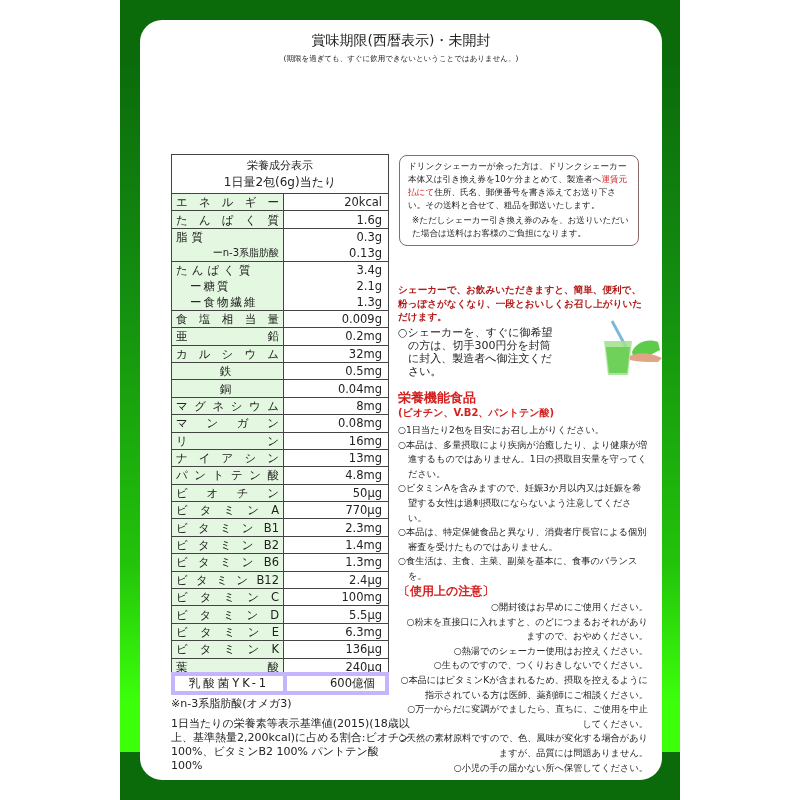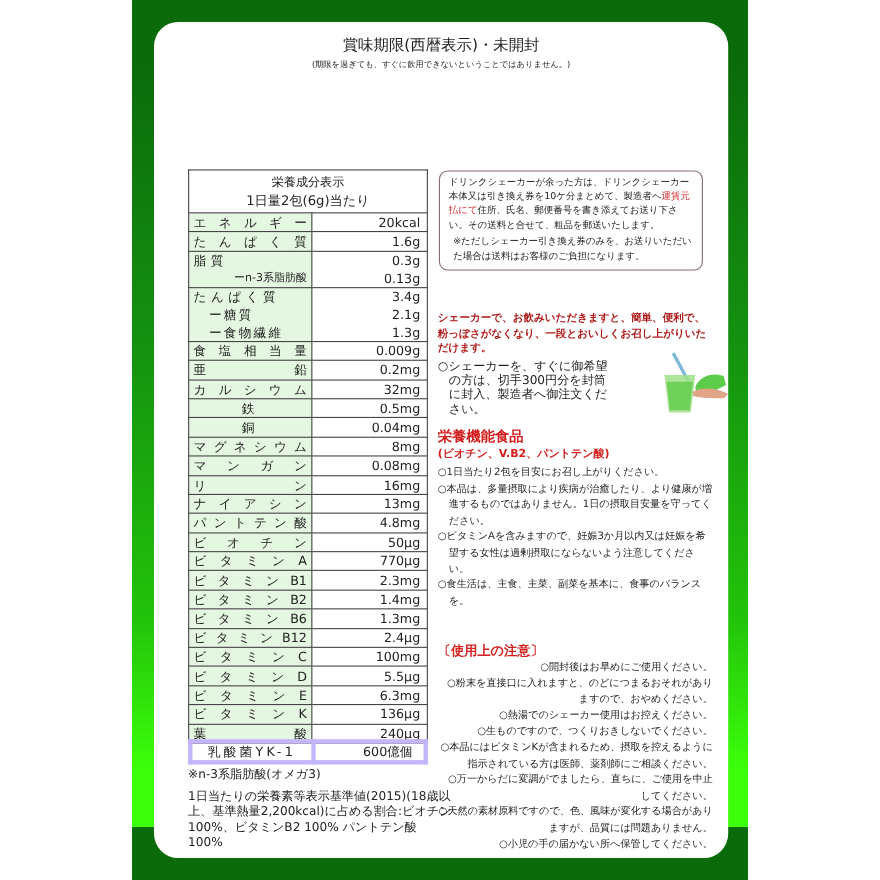--- a/index.html
+++ b/index.html
@@ -243,20 +243,21 @@
   </svg>
 
   <div class="fnc-title">
     <div class="t1">栄養機能食品</div>
     <div class="t2">(ビオチン、V.B2、パントテン酸)</div>
   </div>
   <div class="bul fnc">
     <div class="item">○1日当たり2包を目安にお召し上がりください。</div>
     <div class="item">○本品は、多量摂取により疾病が治癒したり、より健康が増進するものではありません。1日の摂取目安量を守ってください。</div>
     <div class="item">○ビタミンAを含みますので、妊娠3か月以内又は妊娠を希望する女性は過剰摂取にならないよう注意してください。</div>
+    <div class="item">○本品は、特定保健食品と異なり、消費者庁長官による個別審査を受けたものではありません。</div>
     <div class="item">○食生活は、主食、主菜、副菜を基本に、食事のバランスを。</div>
   </div>
 
   <div class="usage-title">〔使用上の注意〕</div>
   <div class="bul usage">
     <div class="item">○開封後はお早めにご使用ください。</div>
     <div class="item">○粉末を直接口に入れますと、のどにつまるおそれがありますので、おやめください。</div>
     <div class="item">○熱湯でのシェーカー使用はお控えください。</div>
     <div class="item">○生ものですので、つくりおきしないでください。</div>
     <div class="item">○本品にはビタミンKが含まれるため、摂取を控えるように指示されている方は医師、薬剤師にご相談ください。</div>

